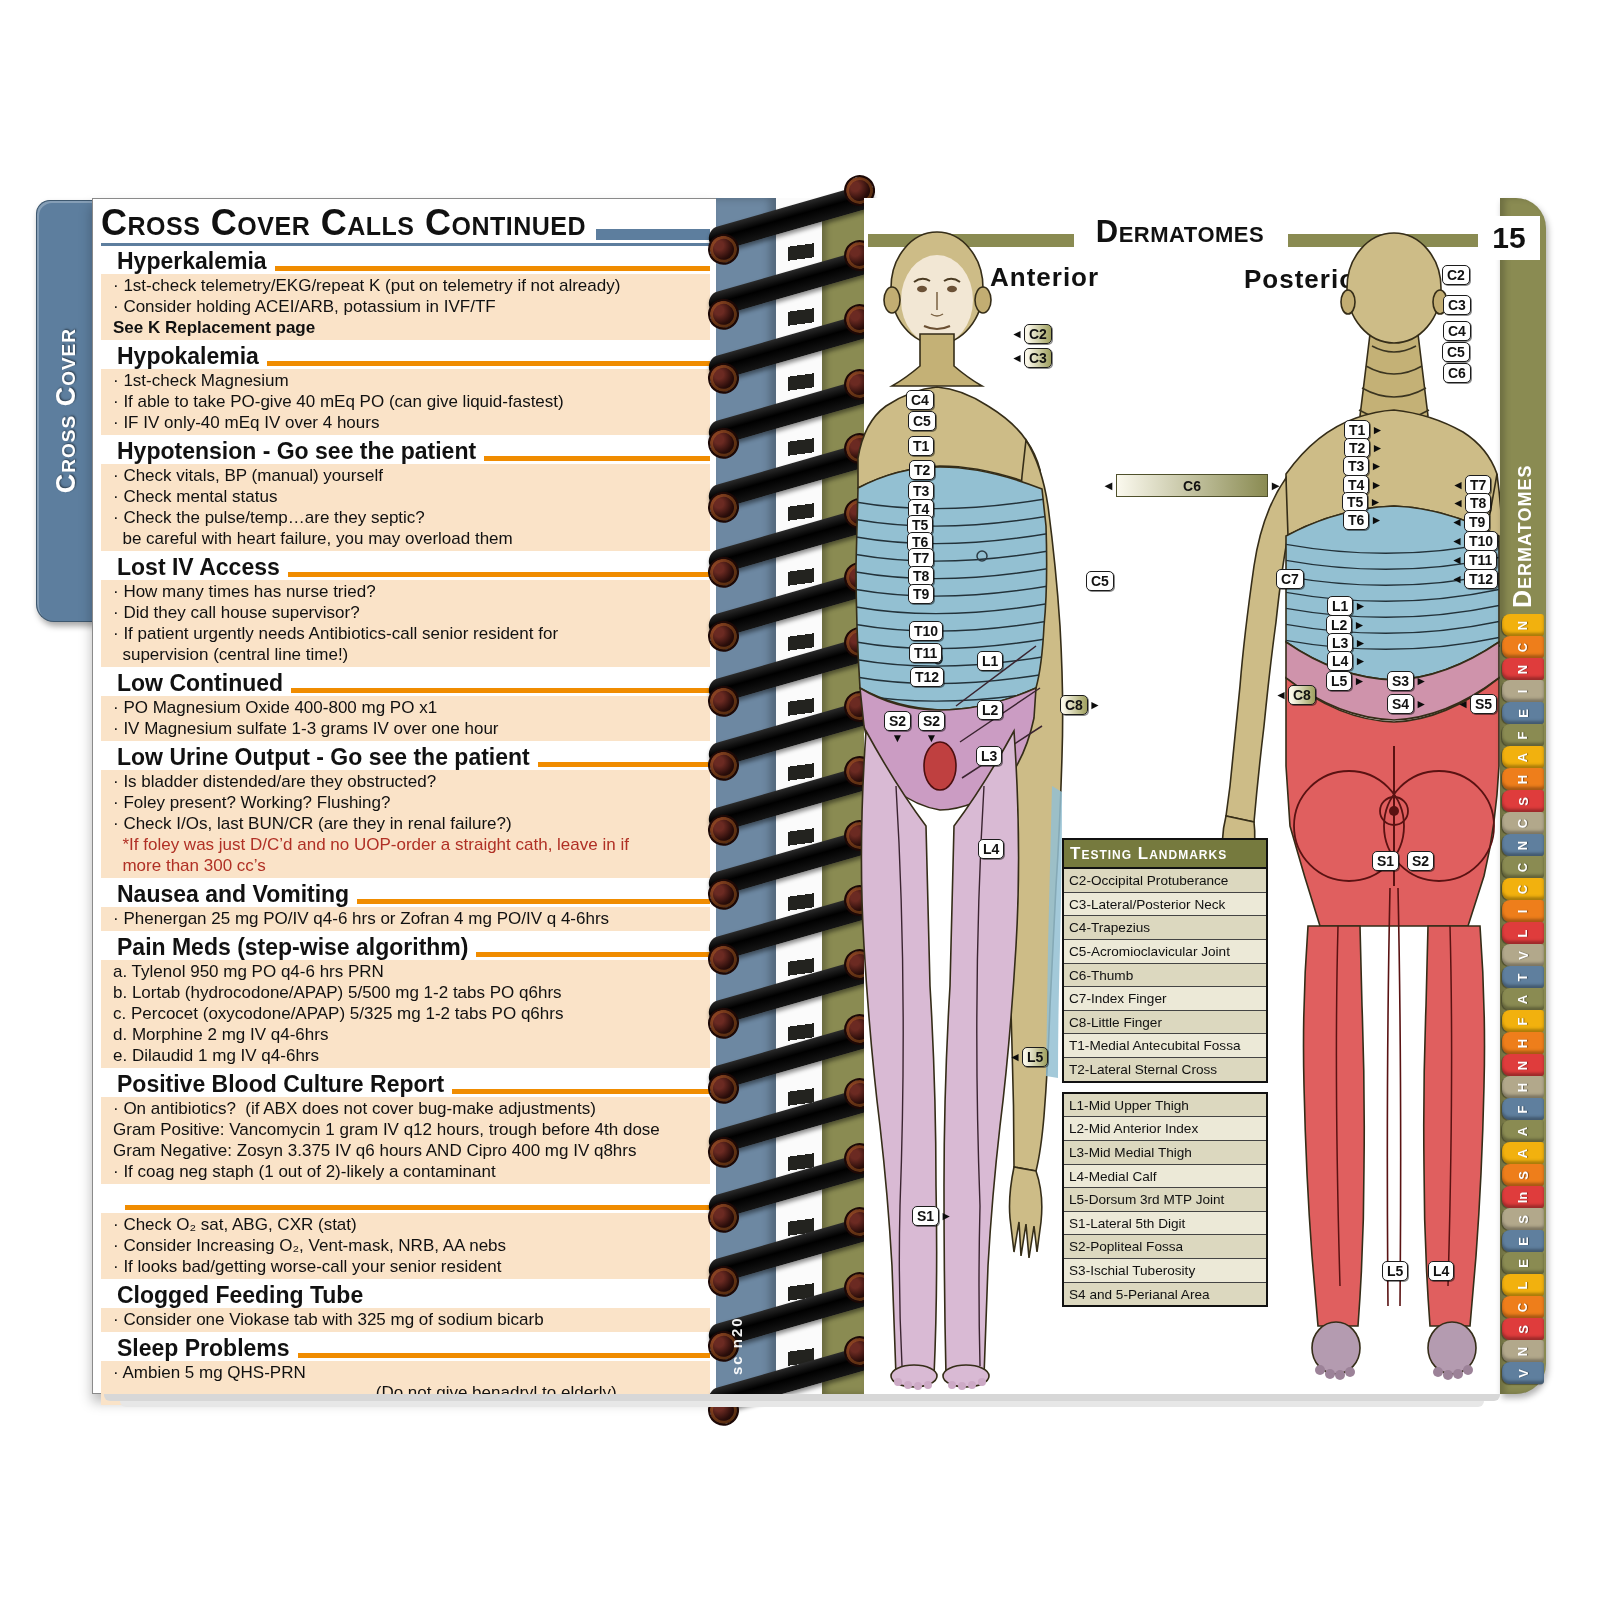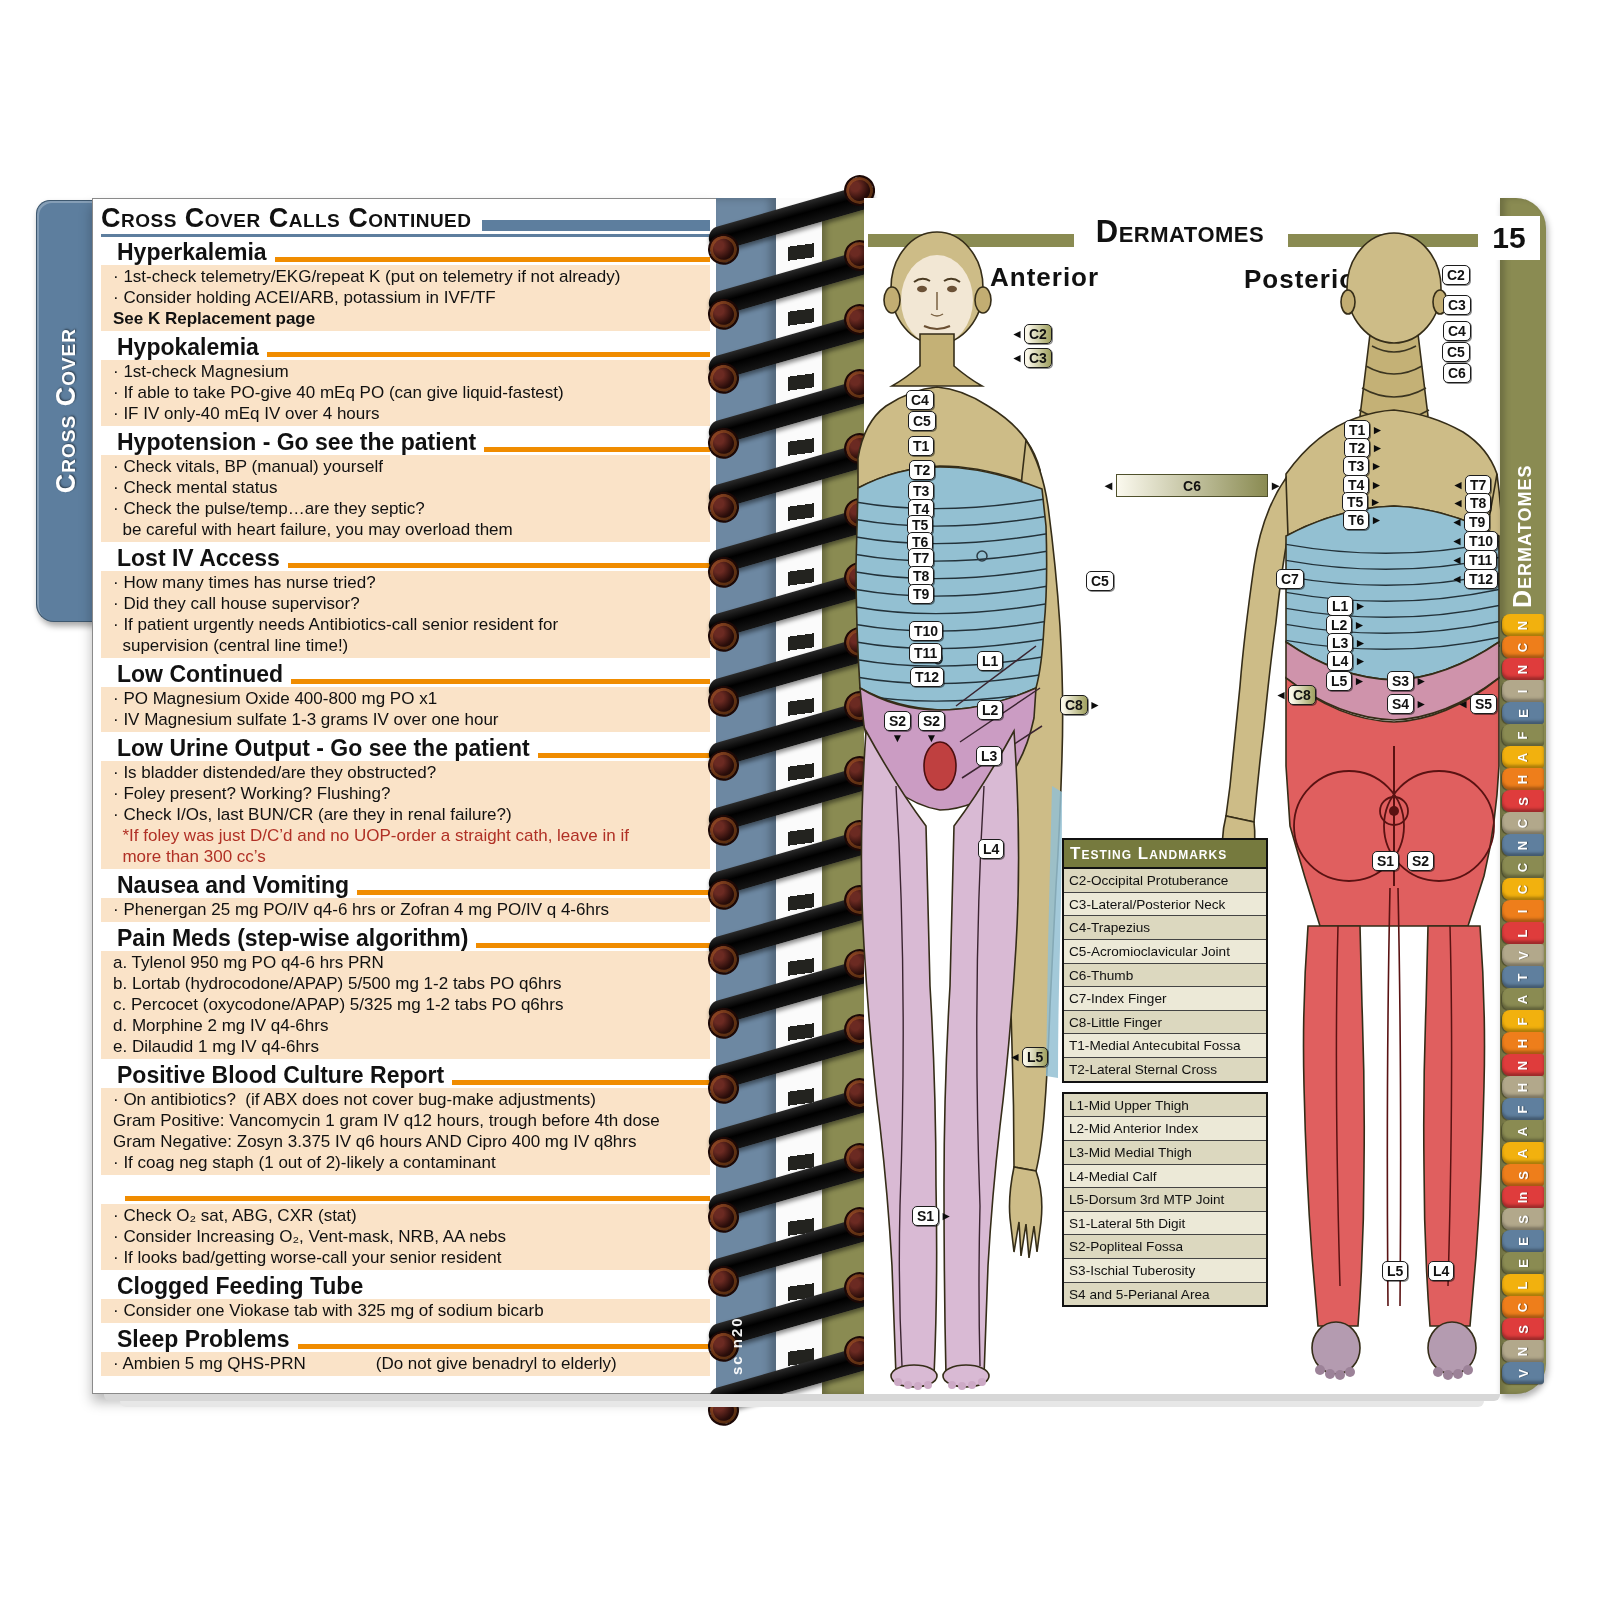--- a/index.html
+++ b/index.html
@@ -14,33 +14,33 @@
             box-shadow:2px 4px 6px rgba(0,0,0,.35), inset 2px 2px 0 rgba(255,255,255,.25);
             display:flex;align-items:center;justify-content:center;}
   .left-tab span{color:#fff;font-weight:bold;font-size:27px;font-variant:small-caps;
                  letter-spacing:1px;text-shadow:1px 1px 2px rgba(0,0,0,.5);}
 
   
   .left-page{left:92px;top:198px;width:624px;height:1196px;background:#fff;
              border:1px solid #8a8a8a;border-right:none;box-shadow:0 8px 12px rgba(0,0,0,.28);
              padding:6px 6px 0 8px;box-sizing:border-box;}
   .lp-title-row{display:flex;align-items:flex-end;border-bottom:3px solid #5d7e9e;padding-bottom:2px;}
-  .lp-title{font-size:27px;font-weight:bold;font-variant:small-caps;letter-spacing:.5px;line-height:1;}
+  .lp-title{font-size:36px;font-weight:bold;font-variant:small-caps;letter-spacing:.5px;line-height:1;}
   .lp-title-bar{flex:1;height:11px;background:#5d7e9e;margin-left:10px;margin-bottom:1px;}
   .sections{margin-top:4px;}
   .section{margin-bottom:5px;}
   .sec-head{display:flex;align-items:flex-end;padding-left:16px;height:24px;}
   .sec-head-text{font-weight:bold;font-size:23px;line-height:1.1;white-space:nowrap;}
   .sec-rule{flex:1;height:5px;background:#f08c00;margin:0 0 3px 8px;min-width:14px;}
   .sec-body{background:#fae3c8;padding:1px 4px 2px 12px;}
   .line{font-size:17px;line-height:21px;white-space:pre-wrap;}
   .line.bold{font-weight:bold;}
   .line.red{color:#b03025;}
   .line.split{display:flex;}
-  .line.split span:last-child{margin-left:70px;}
+  .line.split span:last-child{margin-left:70px;margin-top:20px;}
 
   
   .bind-left{left:716px;top:198px;width:60px;height:1196px;background:#6d88a2;
              box-shadow:inset -6px 0 8px rgba(0,0,0,.25);}
   .bind-gap{left:776px;top:198px;width:46px;height:1196px;background:#fbfbfb;}
   .bind-notches{left:788px;top:205px;width:26px;height:1185px;
      background:repeating-linear-gradient(180deg,transparent 0 40px,#23231f 40px 54px,transparent 54px 65px);
      transform:skewY(-8deg);transform-origin:top;}
   .bind-right{left:822px;top:198px;width:42px;height:1196px;background:#8a8b52;
               box-shadow:inset 4px 0 6px rgba(0,0,0,.25);}

